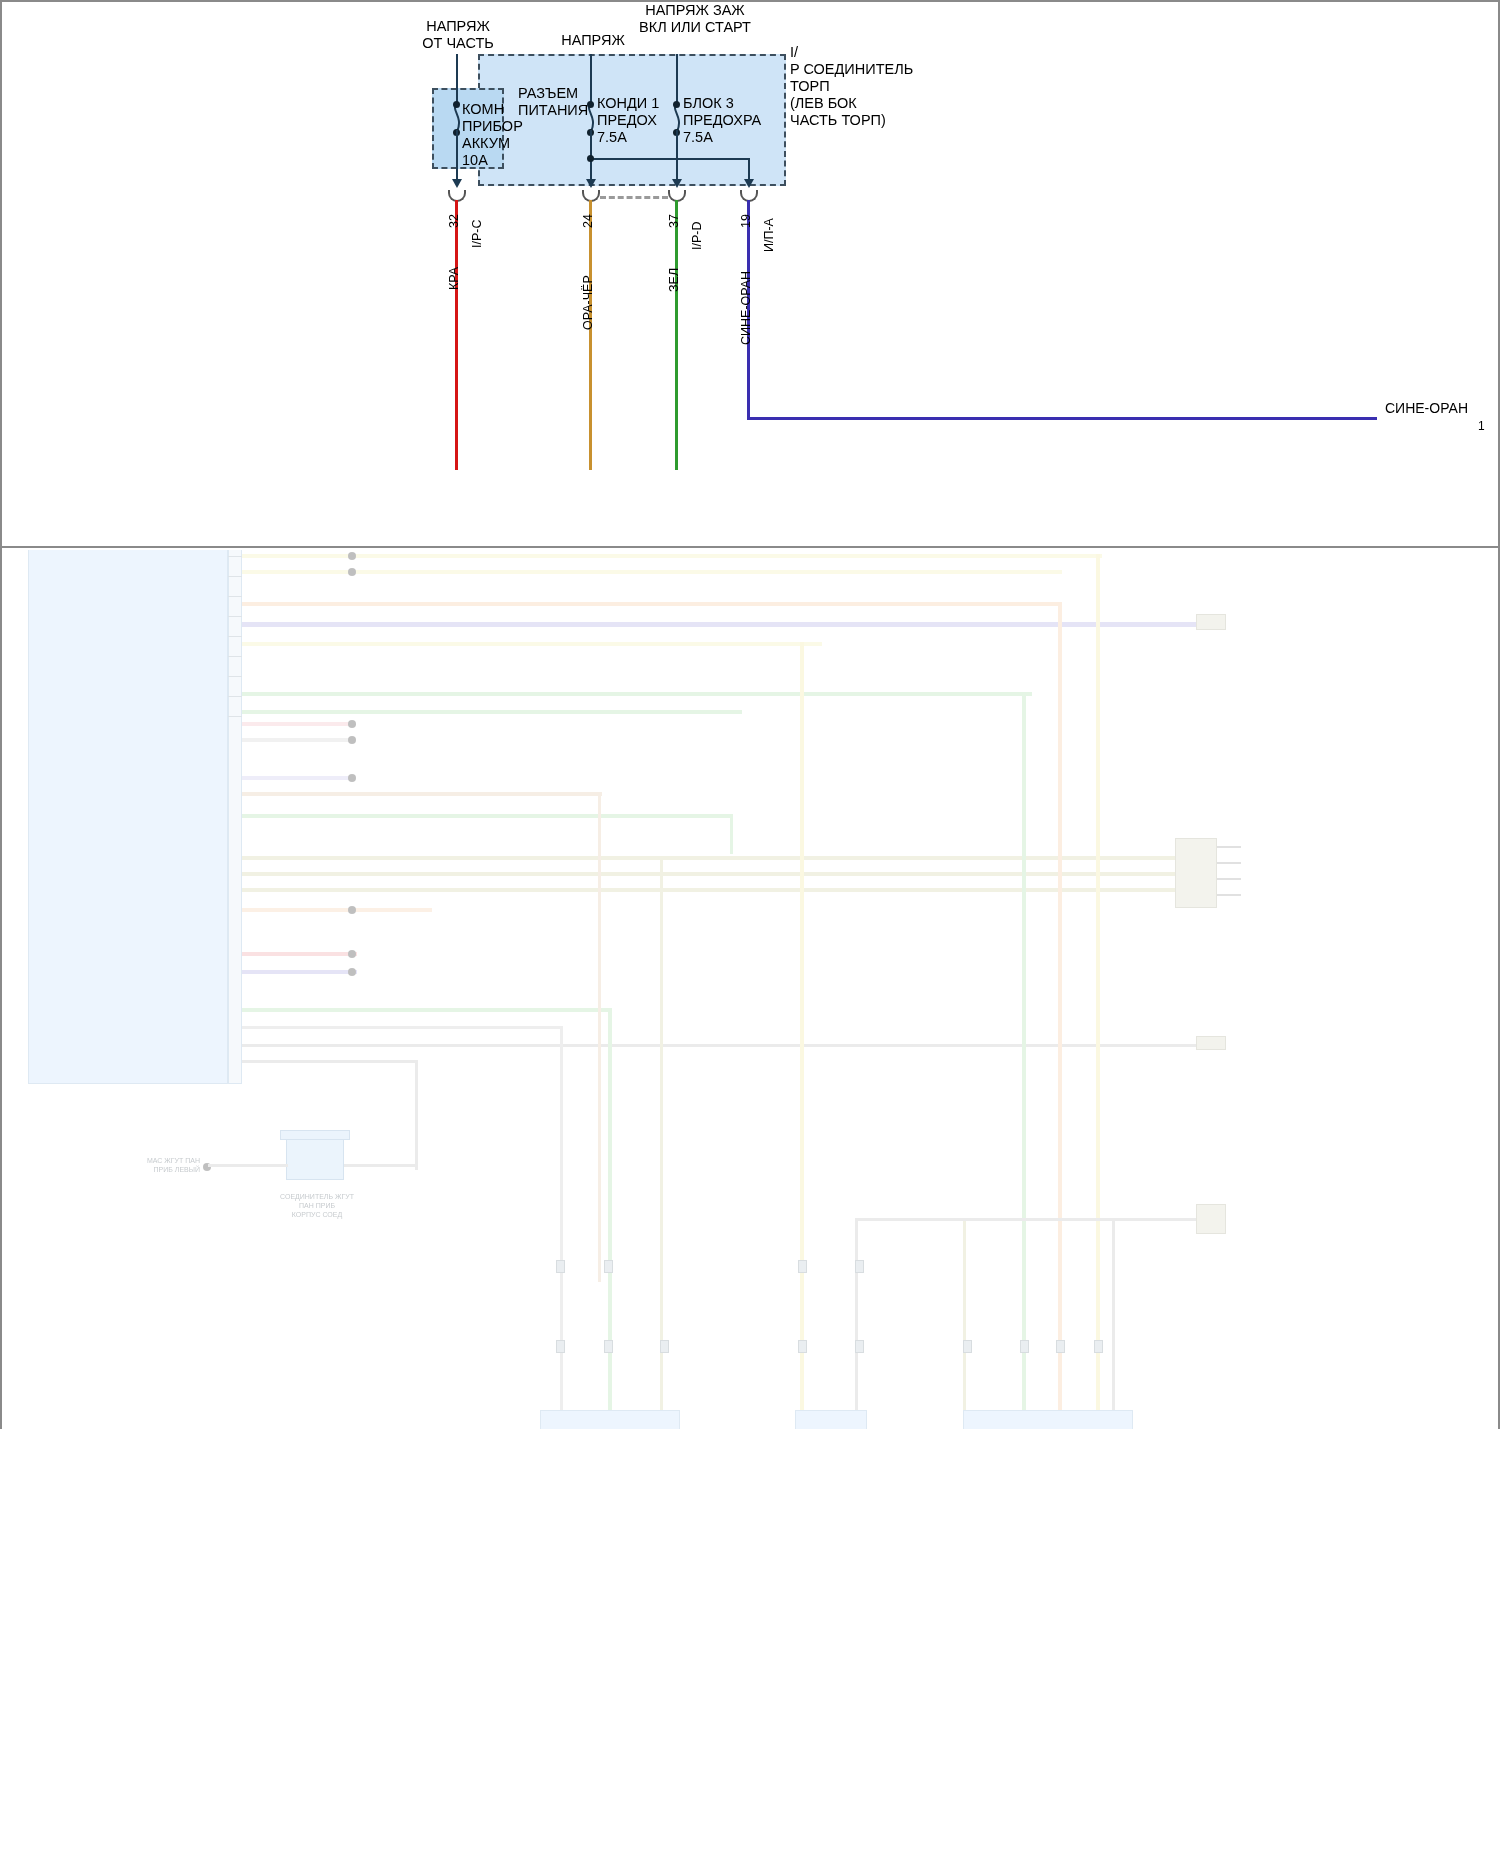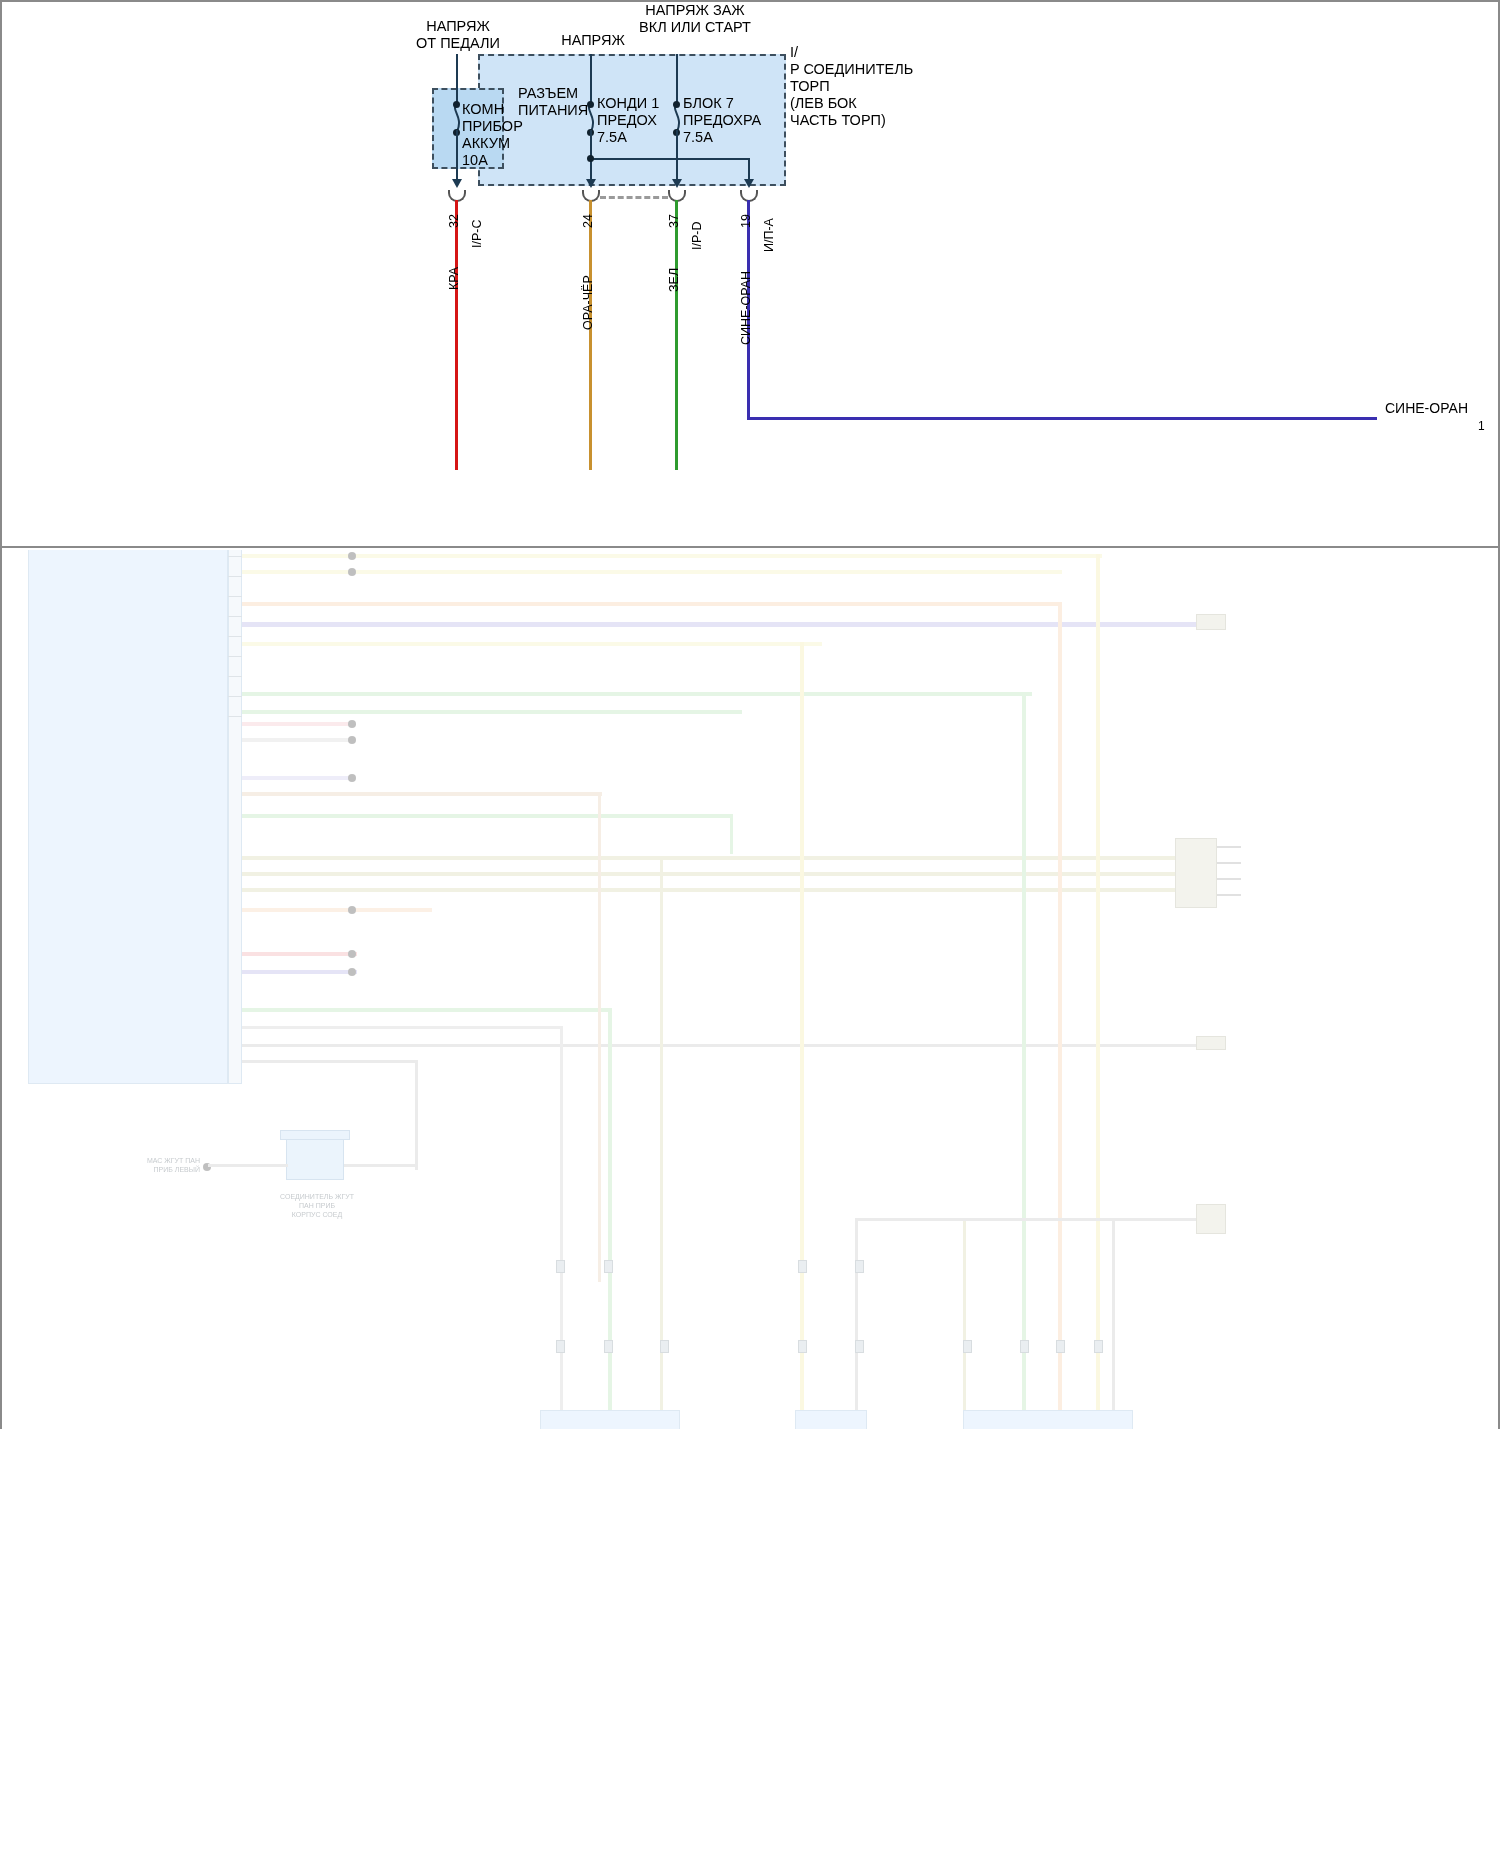--- a/index.html
+++ b/index.html
@@ -176,21 +176,21 @@
     <div class="fpin" style="left:1020px;top:870px;"></div>
     <div class="fpin" style="left:1056px;top:870px;"></div>
     <div class="fpin" style="left:1094px;top:870px;"></div>
 
     <div class="footer" style="left:30px;top:1374px;">automobile-catalog.com</div>
   </div>
 
   <div id="top-section">
 
     <div class="hdr" style="left:398px;top:18px;width:120px;">
-      <span>НАПРЯЖ</span><br><span>ОТ ПЕДАЛИ</span>
+      <span>НАПРЯЖ</span><br><span>ОТ ЧАСТЬ</span>
     </div>
     <div class="hdr" style="left:548px;top:32px;width:90px;">
       <span>НАПРЯЖ</span>
     </div>
     <div class="hdr" style="left:620px;top:2px;width:150px;">
       <span>НАПРЯЖ ЗАЖ</span><br><span>ВКЛ ИЛИ СТАРТ</span>
     </div>
 
     <div class="fuse-block" style="left:478px;top:54px;width:308px;height:132px;"></div>
 
@@ -255,21 +255,21 @@
       <span>ПРИБОР</span><br>
       <span>АККУМ</span><br>
       <span>10A</span>
     </div>
     <div class="fuse-lbl" style="left:597px;top:95px;">
       <span>КОНДИ 1</span><br>
       <span>ПРЕДОХ</span><br>
       <span>7.5A</span>
     </div>
     <div class="fuse-lbl" style="left:683px;top:95px;">
-      <span>БЛОК 7</span><br>
+      <span>БЛОК 3</span><br>
       <span>ПРЕДОХРА</span><br>
       <span>7.5A</span>
     </div>
 
     <div class="wire" style="left:455px;top:200px;height:270px;background:#d51616;"></div>
     <div class="pinnum" style="left:447px;top:228px;">
       <span>32</span>
     </div>
     <div class="wirelbl" style="left:470px;top:248px;">
       <span>I/P-C</span>

